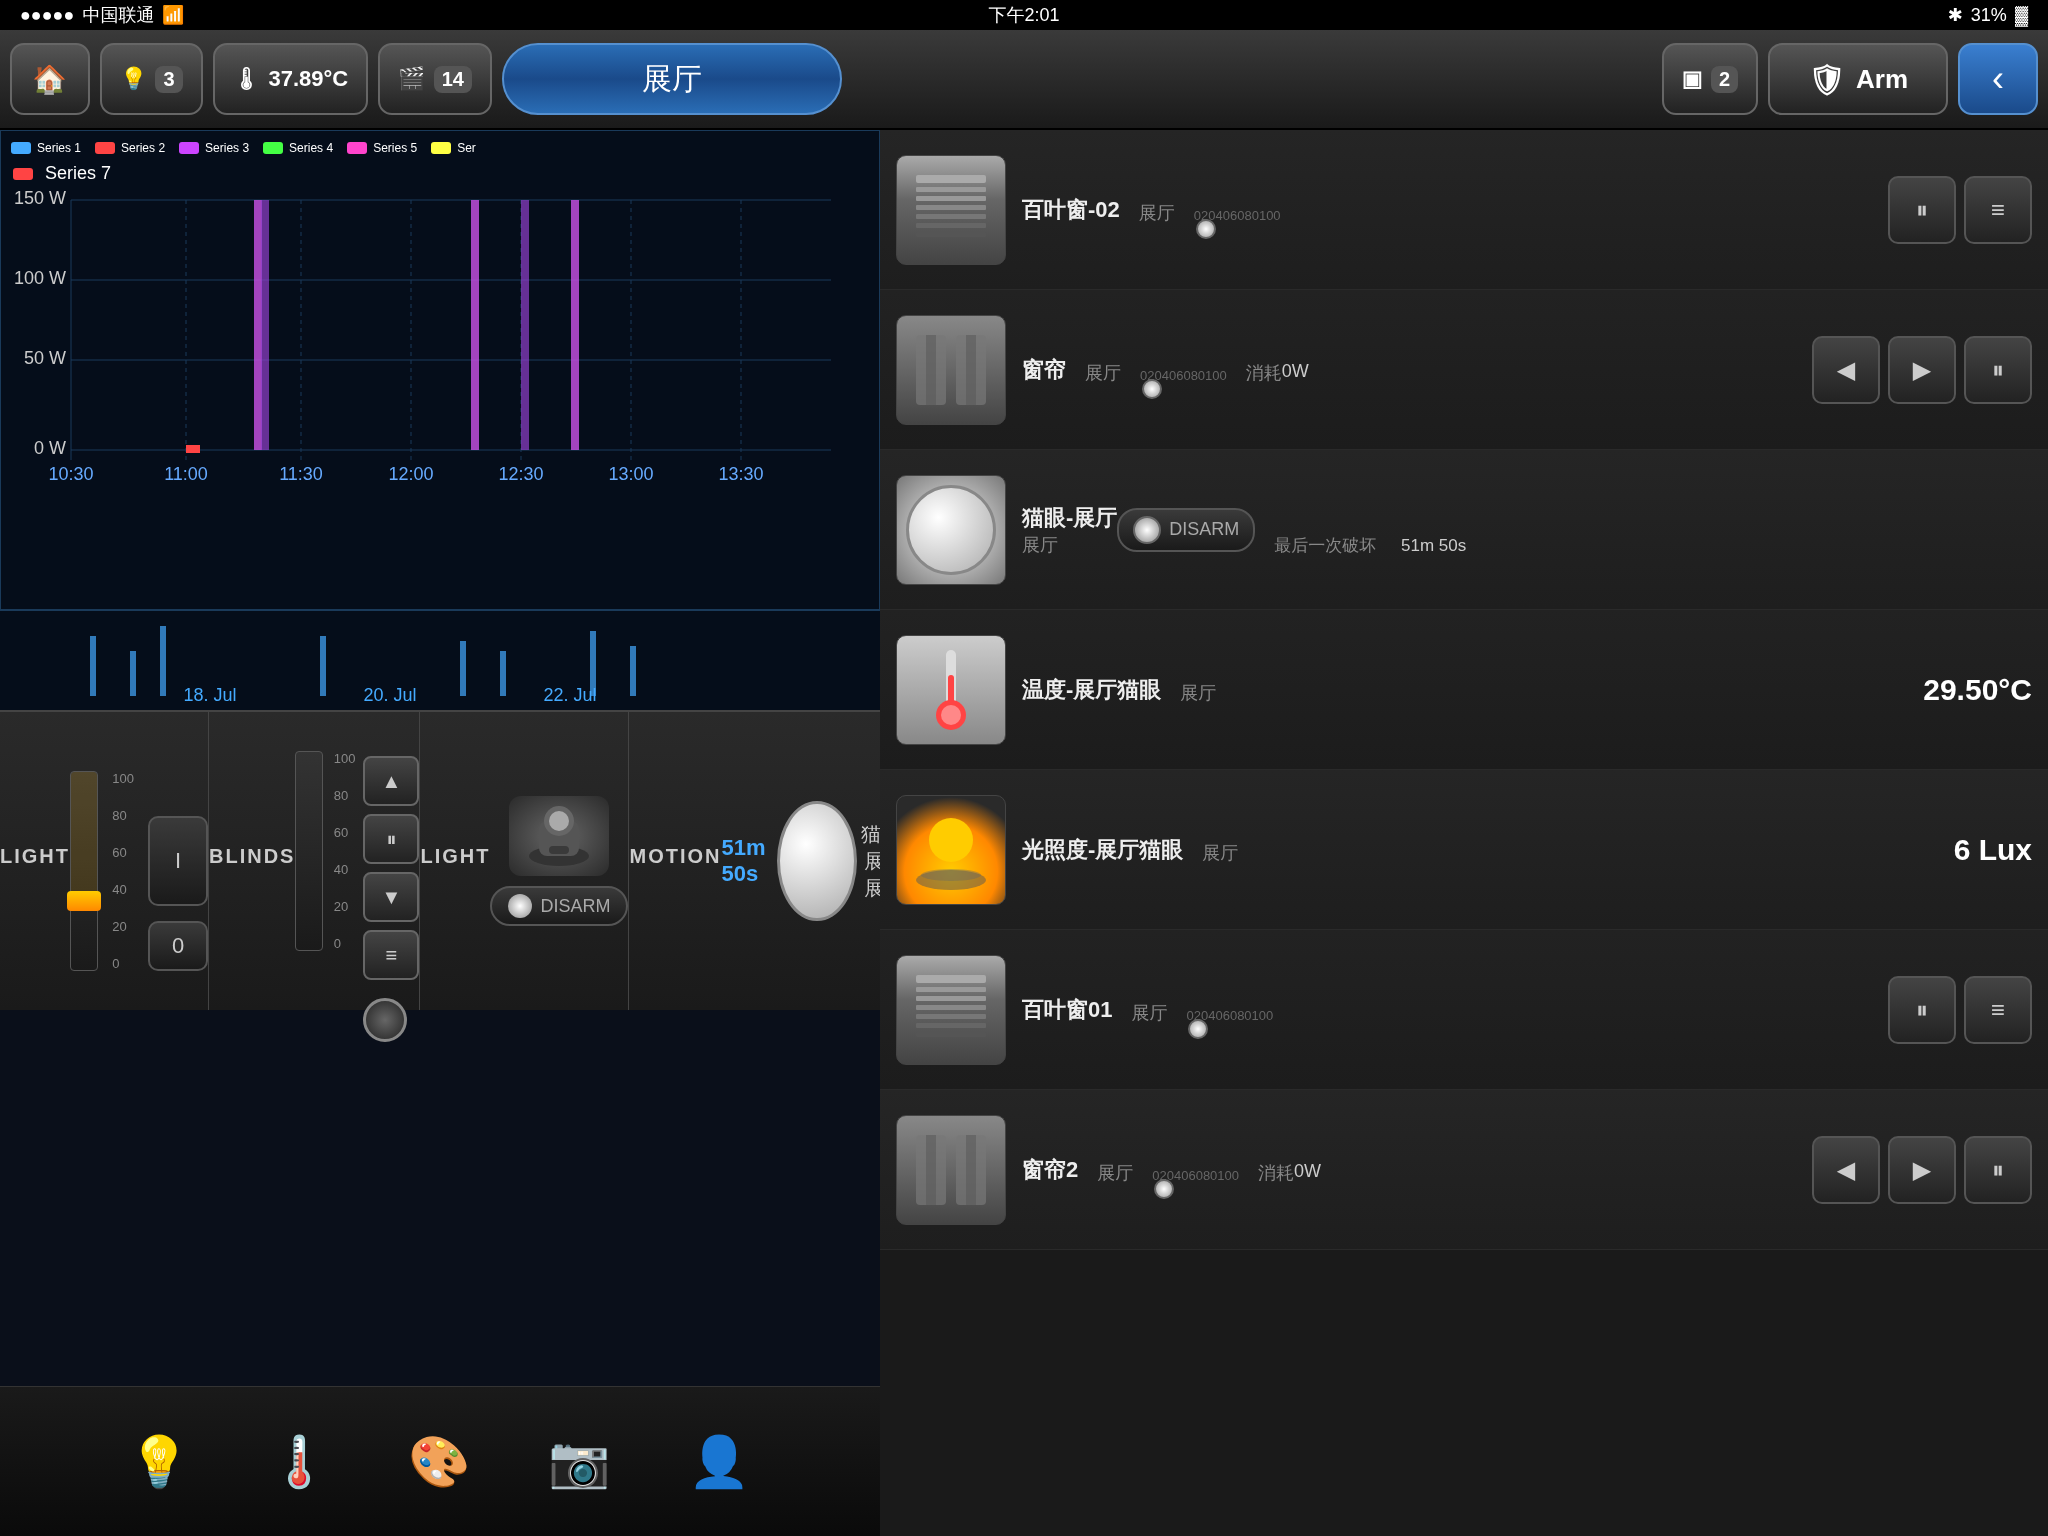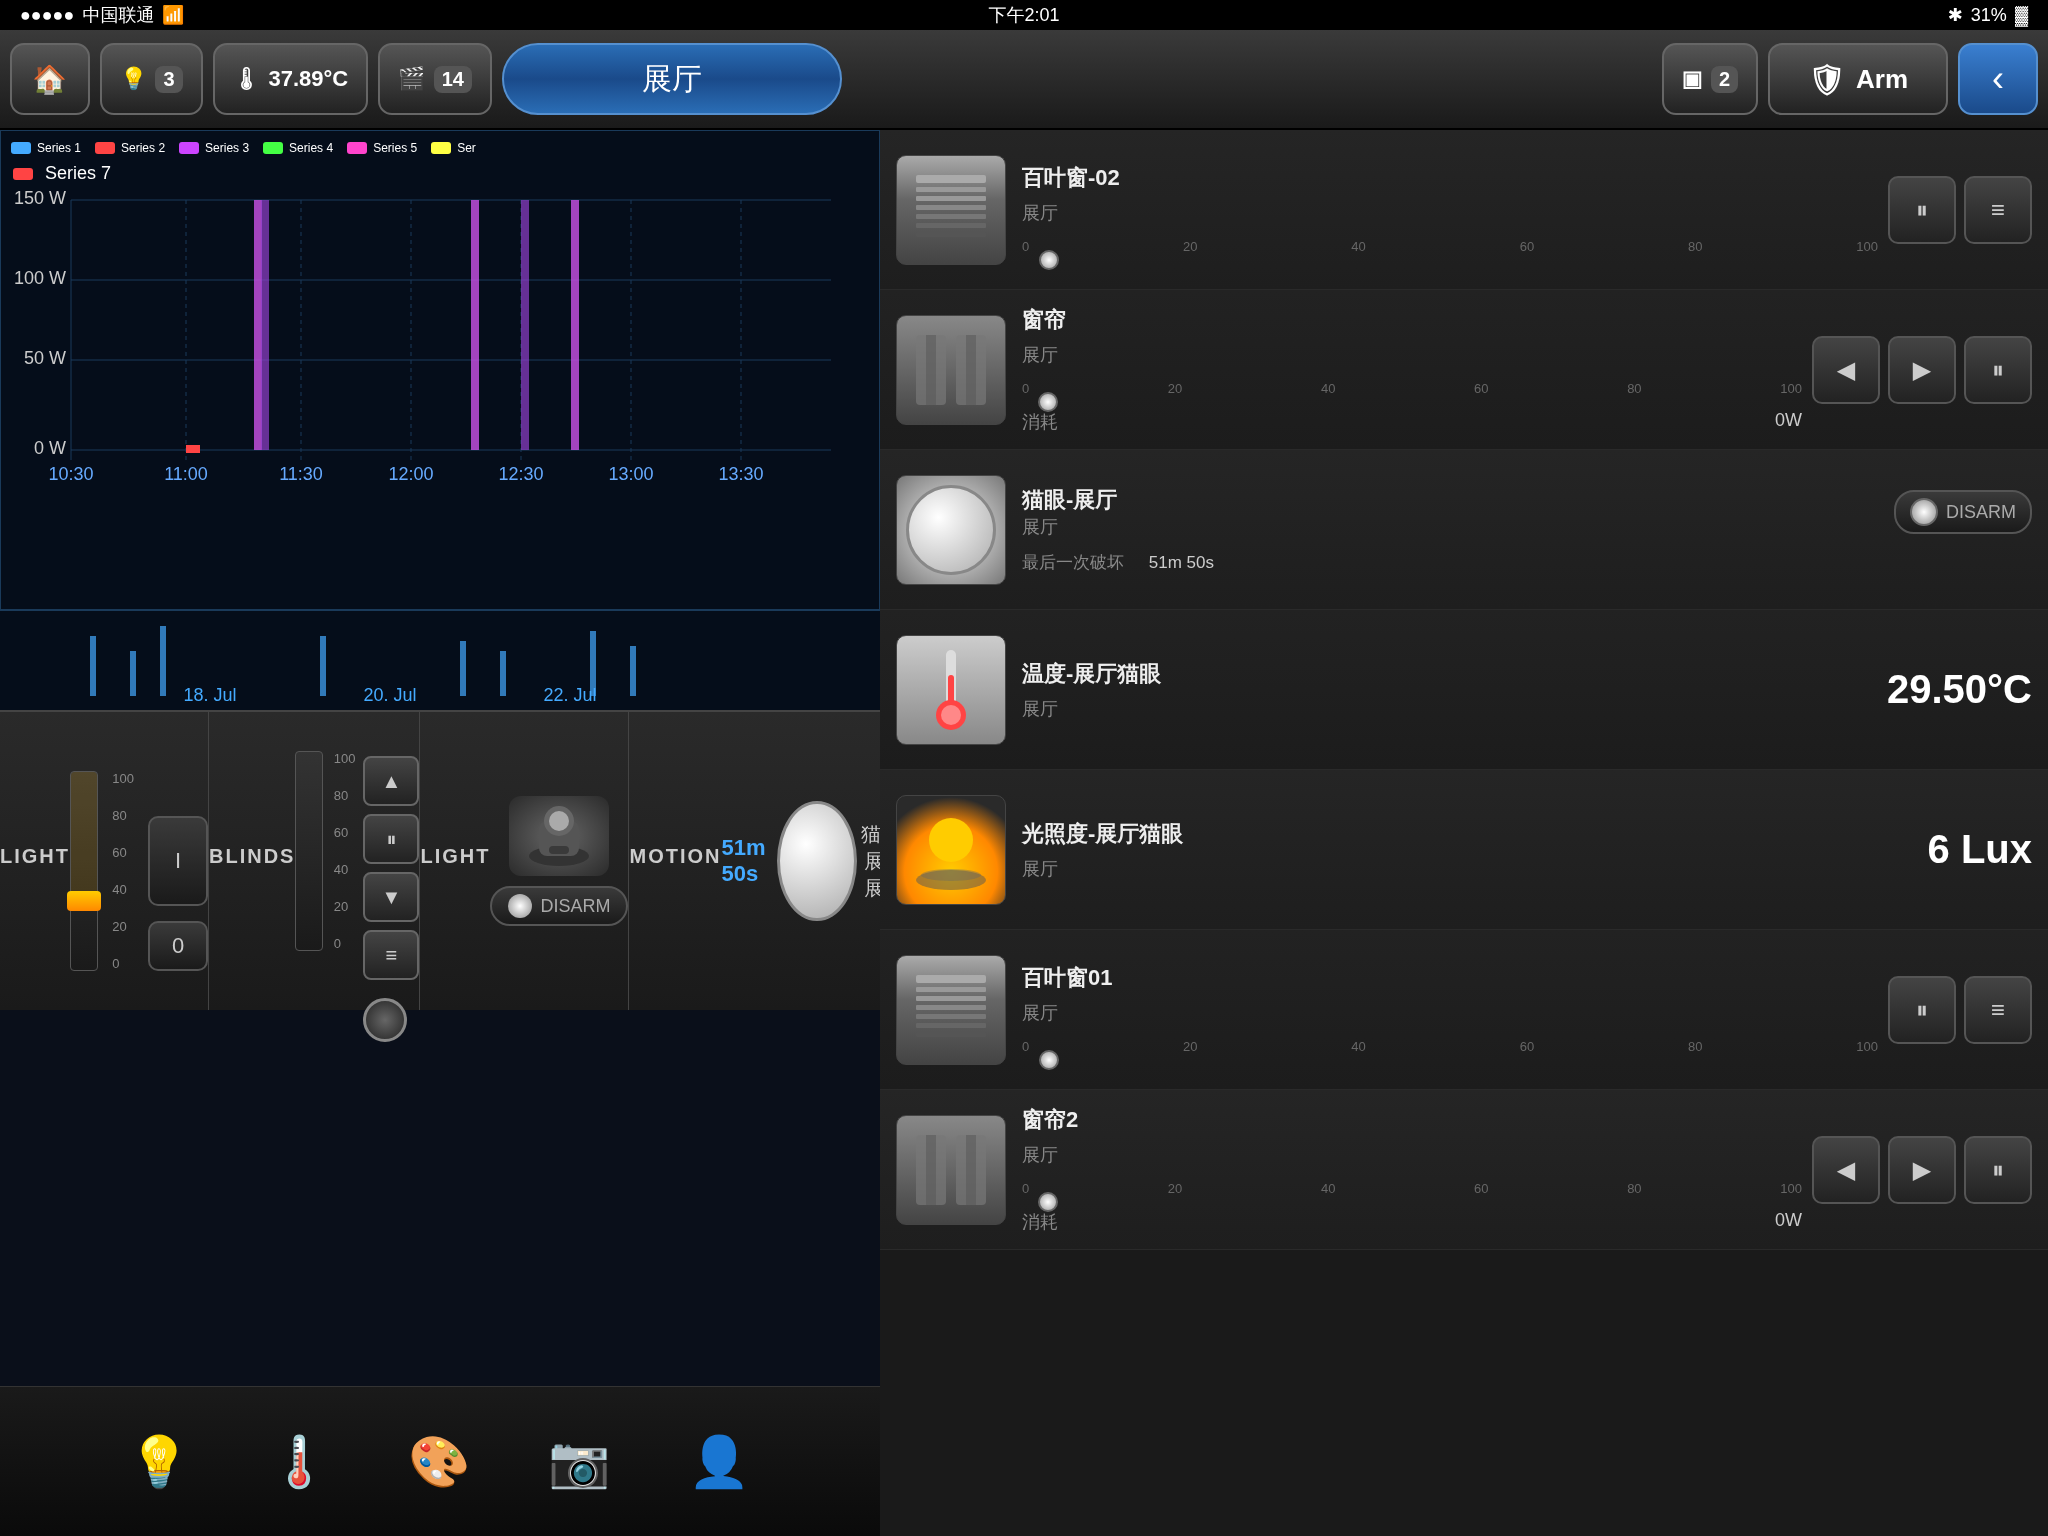--- a/index.html
+++ b/index.html
@@ -390,22 +390,23 @@
       justify-content: center;
       font-size: 50px;
       flex-shrink: 0;
       margin-right: 16px;
       border: 1px solid #444;
     }
 
     .device-info {
       flex: 1;
       display: flex;
-      flex-direction: column;
-      gap: 8px;
+      flex-direction: row;
+      gap: 19px;
+      align-items: flex-end;
     }
     .device-name {
       font-size: 22px;
       font-weight: bold;
       color: #eee;
     }
     .device-room {
       font-size: 18px;
       color: #888;
     }
@@ -471,21 +472,21 @@
       background: radial-gradient(circle, #ddd 0%, #aaa 60%, #777 100%);
     }
     .therm-thumb {
       background: linear-gradient(180deg, #ccc 0%, #888 100%);
     }
     .lux-thumb {
       background: radial-gradient(circle at 50% 70%, #ffcc00 0%, #ff8800 50%, #2a2a2a 80%);
     }
 
     .device-value {
-      font-size: 40px;
+      font-size: 30px;
       font-weight: bold;
       color: #fff;
       text-align: right;
       min-width: 120px;
     }
 
     .disarm-toggle {
       display: flex;
       align-items: center;
       gap: 8px;

